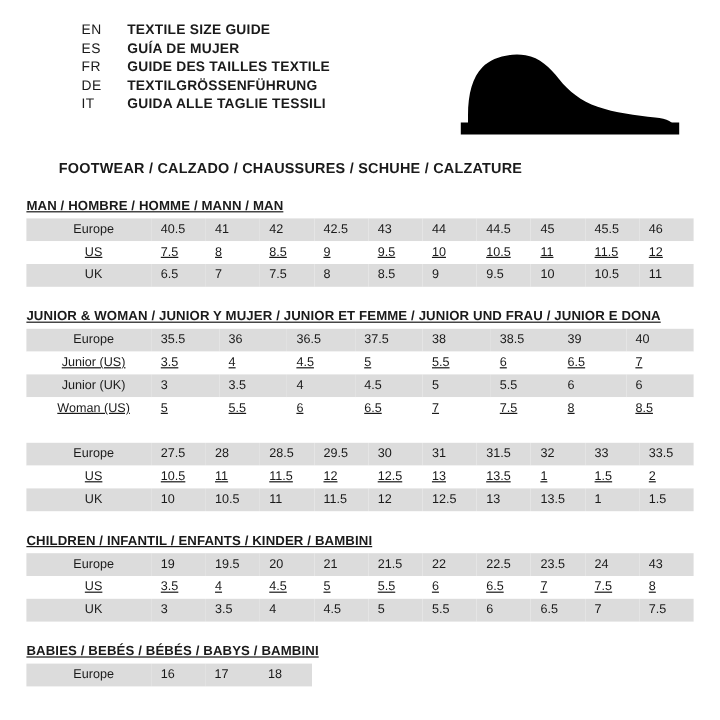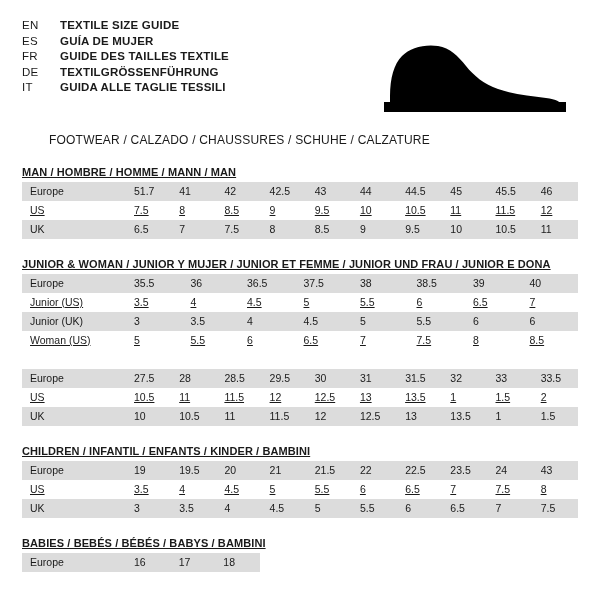--- a/index.html
+++ b/index.html
@@ -23,20 +23,21 @@
   }
 
   
   .header {
     display: flex;
     align-items: flex-start;
     justify-content: space-between;
   }
   .lang-table {
     border-collapse: collapse;
+    margin-left: 46px;
   }
   .lang-table td {
     font-size: 11.5px;
     line-height: 15.5px;
     padding: 0;
     vertical-align: top;
     white-space: nowrap;
   }
   .lang-code {
     width: 38px;
@@ -51,21 +52,21 @@
   .shoe-art {
     width: 190px;
     height: 85px;
     margin-right: 8px;
     margin-top: 16px;
     flex: none;
   }
 
   .section-title {
     font-size: 12px;
-    font-weight: normal;
+    font-weight: bold;
     letter-spacing: .2px;
     margin-top: 14px;
     padding-left: 27px;
   }
 
   
   .group {
     margin-top: 19px;
   }
   .group-title {
@@ -91,20 +92,21 @@
   }
   table.sizes tr.shaded td {
     background: #dcdcdc;
   }
   table.sizes tr.plain td {
     background: #ffffff;
     text-decoration: underline;
   }
   td.rowlabel {
     width: 96px;
+    text-align: center;
   }
   
   table.sizes.narrow {
     width: 238px;
   }
 </style>
 </head>
 <body>
 
 <div class="page">
@@ -143,21 +145,21 @@
 
   <div class="section-title">FOOTWEAR / CALZADO / CHAUSSURES / SCHUHE / CALZATURE</div>
 
   <div id="groups">
       <div class="group">
         <div class="group-title">MAN / HOMBRE / HOMME / MANN / MAN</div>
         <table class="sizes">
           <tbody>
             <tr class="shaded">
               <td class="rowlabel">Europe</td>
-              <td>51.7</td>
+              <td>40.5</td>
               <td>41</td>
               <td>42</td>
               <td>42.5</td>
               <td>43</td>
               <td>44</td>
               <td>44.5</td>
               <td>45</td>
               <td>45.5</td>
               <td>46</td>
             </tr>

